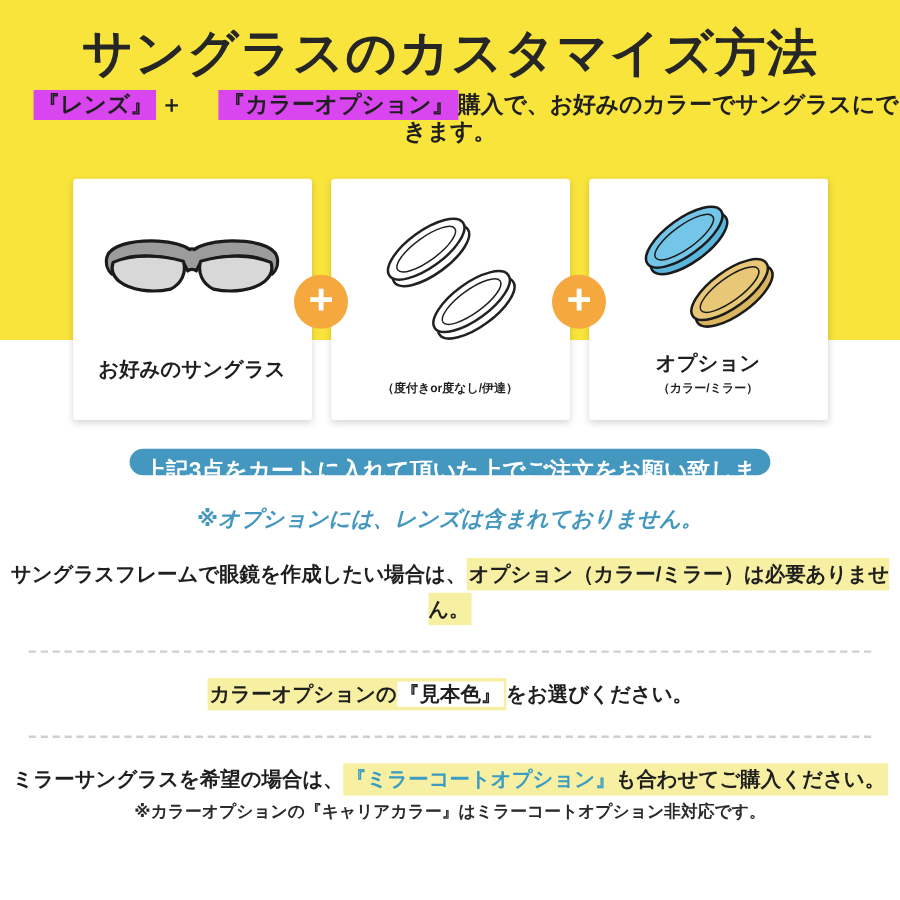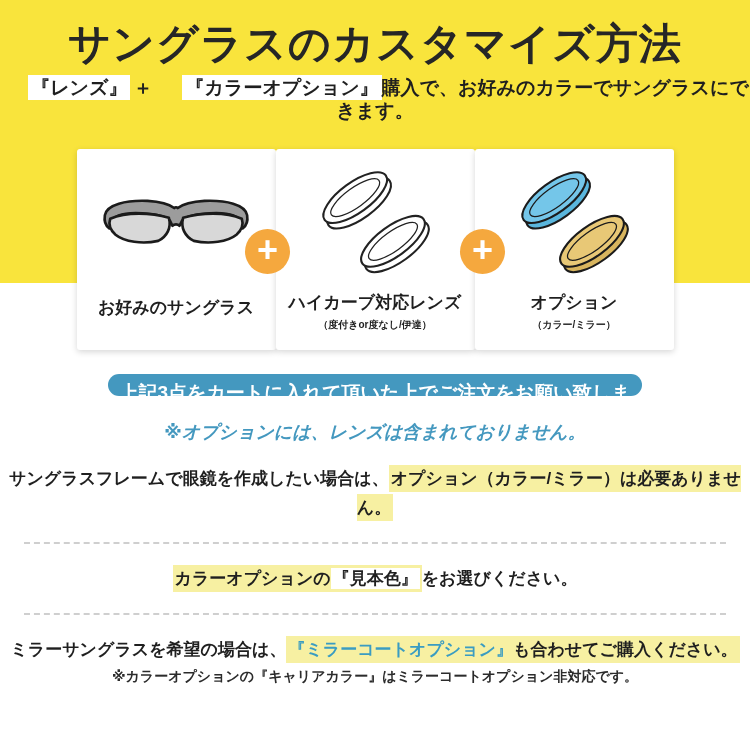--- a/index.html
+++ b/index.html
@@ -6,28 +6,28 @@
   html,body { margin:0; padding:0; }
   body {
     width:750px; height:750px; background:#ffffff;
     font-family:"Liberation Sans","DejaVu Sans",sans-serif;
     color:#1f1f1f; overflow:hidden;
   }
   
   .hero { background:#F9E43C; padding-top:26px; text-align:center; }
   .hero-title { font-size:42px; font-weight:700; color:#262626; line-height:36px; letter-spacing:1px; }
   .hero-sub { margin-top:14px; padding-bottom:13px; font-size:19px; font-weight:700; line-height:23px; color:#1f1f1f; }
-  .wbox { background:#ffffff; padding:2px 3px;margin-left:27px; }
+  .wbox { background:#d946ef; padding:2px 3px;margin-left:27px; }
   .plus-sep { margin:0 3px; }
   
   .cards-wrap {
     position:relative; padding-top:14px;
     background:linear-gradient(to bottom,#F9E43C 0,#F9E43C 148px,#ffffff 148px);
   }
-  .cards-row { display:flex; justify-content:center; }
+  .cards-row { display:flex; justify-content:center; gap:16px; }
   .card {
     width:199px; height:201px; background:#ffffff; border-radius:3px;
     box-shadow:0 2px 6px rgba(0,0,0,0.16);
     display:flex; flex-direction:column; align-items:center; text-align:center;
   }
   .card-icon { flex:1; display:flex; align-items:center; justify-content:center; width:100%; }
   .card-label { font-size:17px; font-weight:700; color:#1f1f1f; line-height:20px; }
   .card-sub { font-size:10px; font-weight:700; color:#1f1f1f; margin-top:4px; line-height:15px; }
   .pad-b-lg { padding-bottom:32px; }
   .pad-b-sm { padding-bottom:18px; }
@@ -88,21 +88,20 @@
             <ellipse cx="52" cy="47" rx="45" ry="18" fill="#ffffff" stroke="#222222" stroke-width="2.5"></ellipse>
             <ellipse cx="52" cy="47" rx="35" ry="11.5" fill="none" stroke="#222222" stroke-width="1.5"></ellipse>
           </g>
           <g transform="rotate(-36 97 100)">
             <ellipse cx="97" cy="107" rx="45" ry="18" fill="#ffffff" stroke="#222222" stroke-width="2.5"></ellipse>
             <ellipse cx="97" cy="99" rx="45" ry="18" fill="#ffffff" stroke="#222222" stroke-width="2.5"></ellipse>
             <ellipse cx="97" cy="99" rx="35" ry="11.5" fill="none" stroke="#222222" stroke-width="1.5"></ellipse>
           </g>
         </svg>
       </div>
-      <div class="card-label">ハイカーブ対応レンズ</div>
       <div class="card-sub">（度付きor度なし/伊達）</div>
     </div>
 
     <div class="card pad-b-sm">
       <div class="card-icon">
         <svg width="132" height="126" viewBox="0 0 150 150">
           <g transform="rotate(-36 52 48)">
             <ellipse cx="52" cy="55" rx="45" ry="18" fill="#5AB6DD" stroke="#1b1b1b" stroke-width="2.5"></ellipse>
             <ellipse cx="52" cy="47" rx="45" ry="18" fill="#74C6E9" stroke="#1b1b1b" stroke-width="2.5"></ellipse>
             <ellipse cx="52" cy="47" rx="35" ry="11.5" fill="none" stroke="#1b1b1b" stroke-width="1.5"></ellipse>

